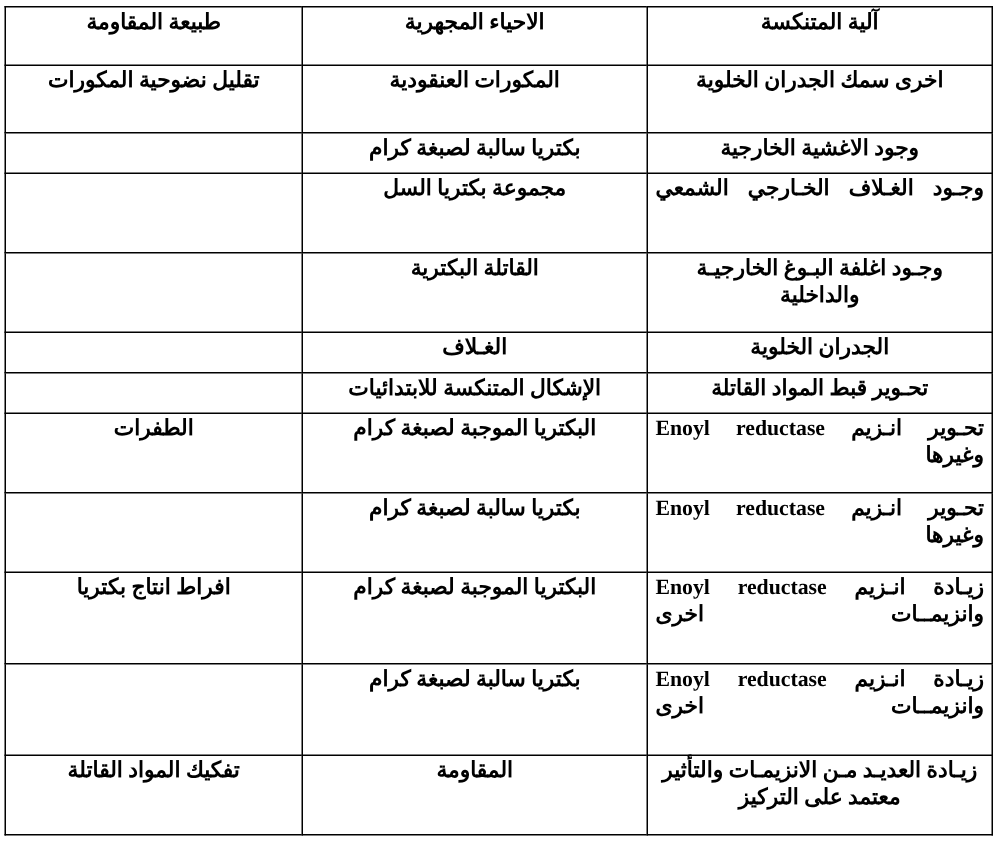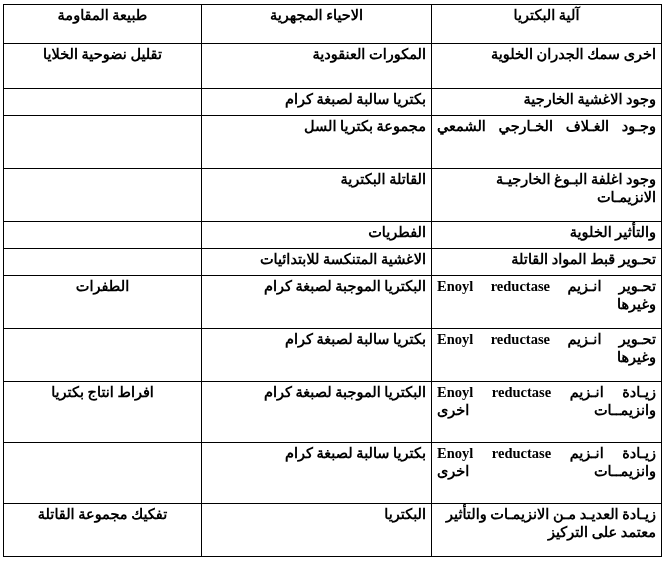--- a/index.html
+++ b/index.html
@@ -39,21 +39,21 @@
   col.c-type { width: 198px; }
   col.c-org  { width: 230px; }
   col.c-mech { width: 230px; }
 
   thead td {
     text-align: center;
     height: 34px;
     vertical-align: middle;
   }
   .cell-right {
-    text-align: right;
+    text-align: center;
   }
   .cell-justify {
     text-align: justify;
     text-align-last: justify;
   }
   .cell-type {
     text-align: center;
     vertical-align: top;
   }
   .tall-1 { height: 40px; }
@@ -67,54 +67,54 @@
 
 <div class="page">
   <table class="res-table">
     <colgroup>
       <col class="c-mech">
       <col class="c-org">
       <col class="c-type">
     </colgroup>
     <thead>
       <tr>
-        <td>آلية البكتريا</td>
+        <td>آلية المتنكسة</td>
         <td>الاحياء المجهرية</td>
         <td>طبيعة المقاومة</td>
       </tr>
     </thead>
     <tbody>
       <tr>
         <td class="cell-right tall-1">اخرى سمك الجدران الخلوية</td>
         <td class="cell-right tall-1">المكورات العنقودية</td>
-        <td class="cell-type tall-1">تقليل نضوحية الخلايا</td>
+        <td class="cell-type tall-1">تقليل نضوحية المكورات</td>
       </tr>
       <tr>
         <td class="cell-right row-h">وجود الاغشية الخارجية</td>
         <td class="cell-right row-h">بكتريا سالبة لصبغة كرام</td>
         <td class="cell-type row-h empty-cell"></td>
       </tr>
       <tr>
         <td class="cell-justify tall-2">وجـود الغـلاف الخـارجي الشمعي</td>
         <td class="cell-right tall-2">مجموعة بكتريا السل</td>
         <td class="cell-type tall-2 empty-cell"></td>
       </tr>
       <tr>
-        <td class="cell-right tall-2">وجود اغلفة البـوغ الخارجيـة الانزيمـات</td>
+        <td class="cell-right tall-2">وجـود اغلفة البـوغ الخارجيـة والداخلية</td>
         <td class="cell-right tall-2">القاتلة البكترية</td>
         <td class="cell-type tall-2 empty-cell"></td>
       </tr>
       <tr>
-        <td class="cell-right row-h">والتأثير الخلوية</td>
-        <td class="cell-right row-h">الفطريات</td>
+        <td class="cell-right row-h">الجدران الخلوية</td>
+        <td class="cell-right row-h">الغـلاف</td>
         <td class="cell-type row-h empty-cell"></td>
       </tr>
       <tr>
         <td class="cell-right row-h">تحـوير قبط المواد القاتلة</td>
-        <td class="cell-right row-h">الاغشية المتنكسة للابتدائيات</td>
+        <td class="cell-right row-h">الإشكال المتنكسة للابتدائيات</td>
         <td class="cell-type row-h empty-cell"></td>
       </tr>
       <tr>
         <td class="cell-justify tall-2">تحـوير انـزيم Enoyl reductase وغيرها</td>
         <td class="cell-right tall-2">البكتريا الموجبة لصبغة كرام</td>
         <td class="cell-type tall-2">الطفرات</td>
       </tr>
       <tr>
         <td class="cell-justify tall-2">تحـوير انـزيم Enoyl reductase وغيرها</td>
         <td class="cell-right tall-2">بكتريا سالبة لصبغة كرام</td>
@@ -125,18 +125,18 @@
         <td class="cell-right tall-3">البكتريا الموجبة لصبغة كرام</td>
         <td class="cell-type tall-3">افراط انتاج بكتريا</td>
       </tr>
       <tr>
         <td class="cell-justify tall-3">زيـادة انـزيم Enoyl reductase وانزيمــات اخرى</td>
         <td class="cell-right tall-3">بكتريا سالبة لصبغة كرام</td>
         <td class="cell-type tall-3 empty-cell"></td>
       </tr>
       <tr>
         <td class="cell-right tall-2">زيـادة العديـد مـن الانزيمـات والتأثير معتمد على التركيز</td>
-        <td class="cell-right tall-2">البكتريا</td>
-        <td class="cell-type tall-2">تفكيك مجموعة القاتلة</td>
+        <td class="cell-right tall-2">المقاومة</td>
+        <td class="cell-type tall-2">تفكيك المواد القاتلة</td>
       </tr>
     </tbody>
   </table>
 </div>
 
 </body></html>

